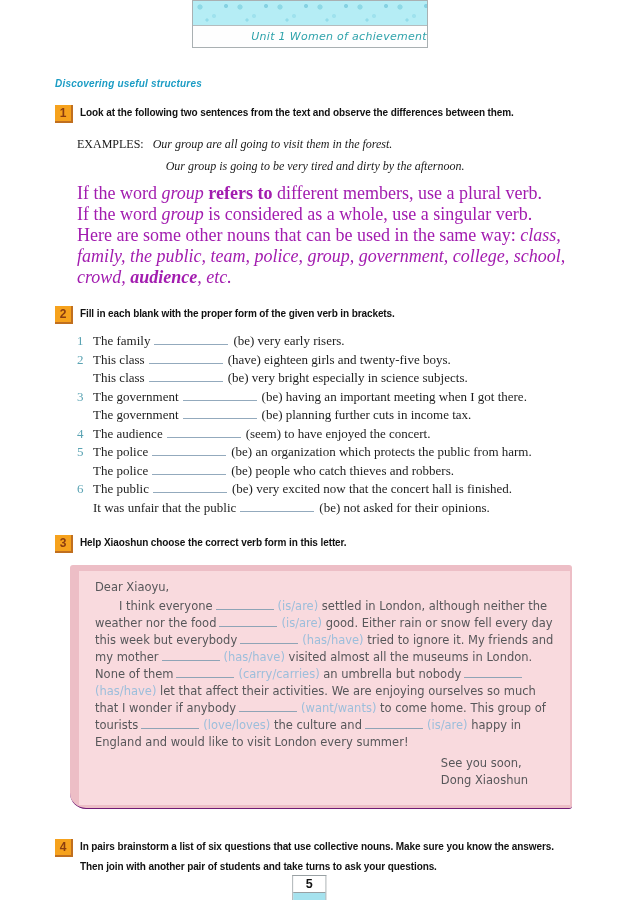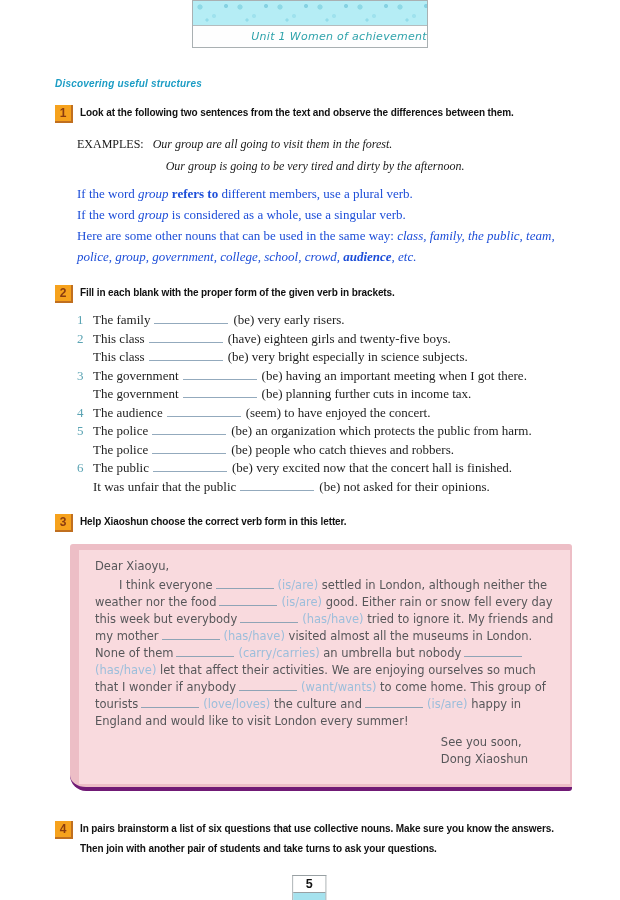--- a/index.html
+++ b/index.html
@@ -36,36 +36,36 @@
     color:#8a3c10; font-weight:bold; font-size:12px; line-height:16px; text-align:center;
   }
   .instr { font-weight:bold; font-size:10px; line-height:20px; color:#111; letter-spacing:-0.1px; }
   
   .examples { display:flex; margin:10px 40px 2px 77px; font-family:"Liberation Serif", serif; font-size:12px; }
   .exlabel { flex:none; margin-right:9px; line-height:22px; }
   .exline  { font-style:italic; line-height:22px; }
   .exline.second { margin-left:13px; }
   
   .notes { margin:6px 42px 0 77px; }
-  .notes p { margin:0; font-family:"Liberation Serif", serif; font-size:13px; line-height:21px; color:#1d4ed8; }
+  .notes p { margin:0; font-family:"Liberation Serif", serif; font-size:18px; line-height:21px; color:#a21caf; }
   
   .fill-list { margin:8px 30px 0 77px; }
   .fill-item { display:flex; font-family:"Liberation Serif", serif; font-size:13px; }
   .item-num  { flex:0 0 16px; color:#5aa3b3; line-height:18.5px; }
   .item-lines { flex:1; }
   .fill-line { line-height:18.5px; color:#1d1d1d; }
   .blank {
     display:inline-block; width:74px; height:11px; margin:0 5px 0 4px;
     border-bottom:1px solid #93aabd; vertical-align:baseline;
   }
   
   .letter-wrap {
     margin:12px 48px 0 70px; background:#edbec6;
     border-radius:3px 3px 3px 16px; padding:6px 2px 3px 9px;
-    border-bottom:4px solid #701a75;
+    border-bottom:1px solid #701a75;
   }
   .letter-inner {
     background:#f9dade; padding:8px 14px 10px 16px;
     font-family:"DejaVu Sans", sans-serif; font-size:11.5px; line-height:17px; color:#57575a;
   }
   .salutation { margin-bottom:2px; }
   .letter-body { margin:0; text-indent:24px; }
   .choice { color:#9cbedb; }
   .lblank {
     display:inline-block; width:58px; height:9px; margin:0 4px 0 3px;

